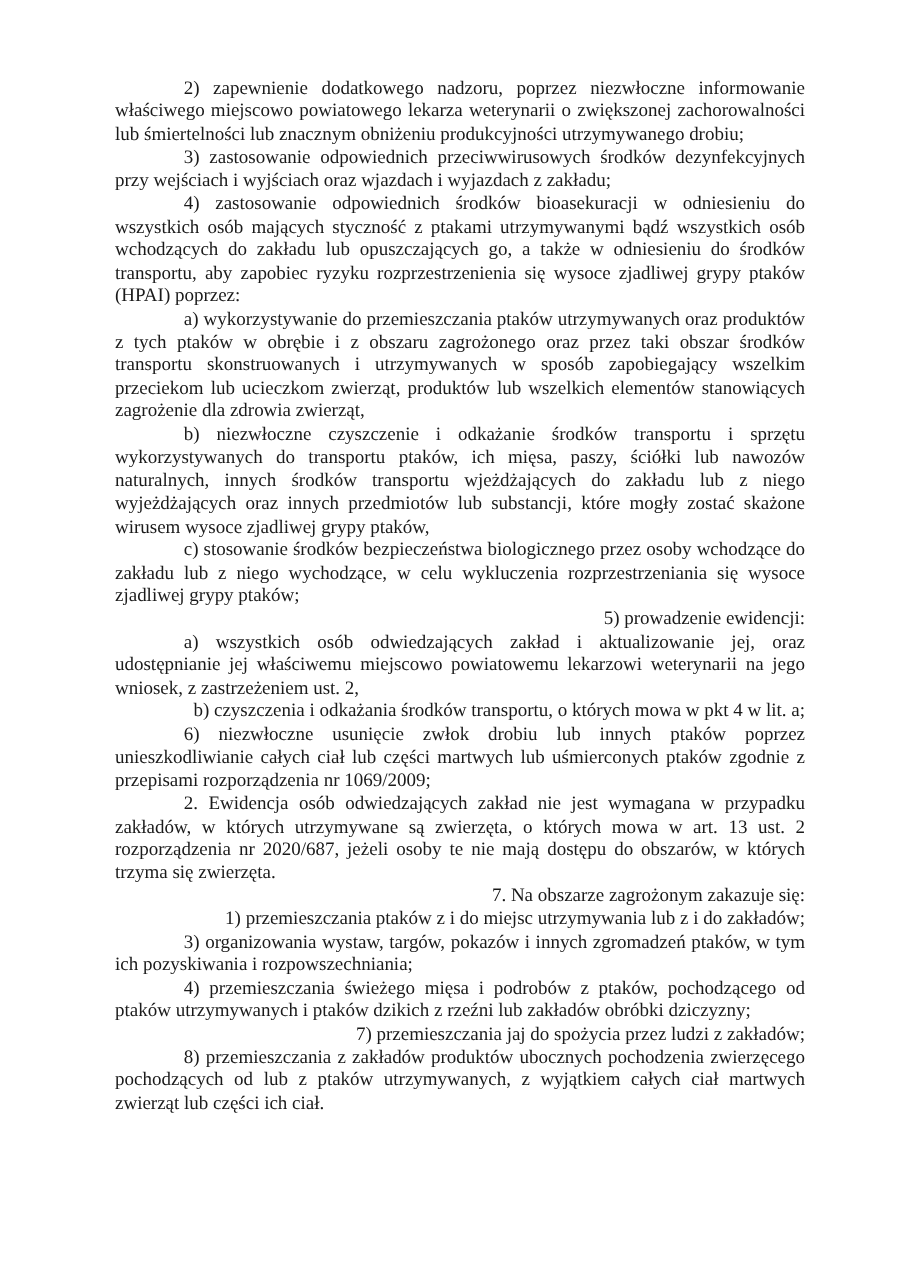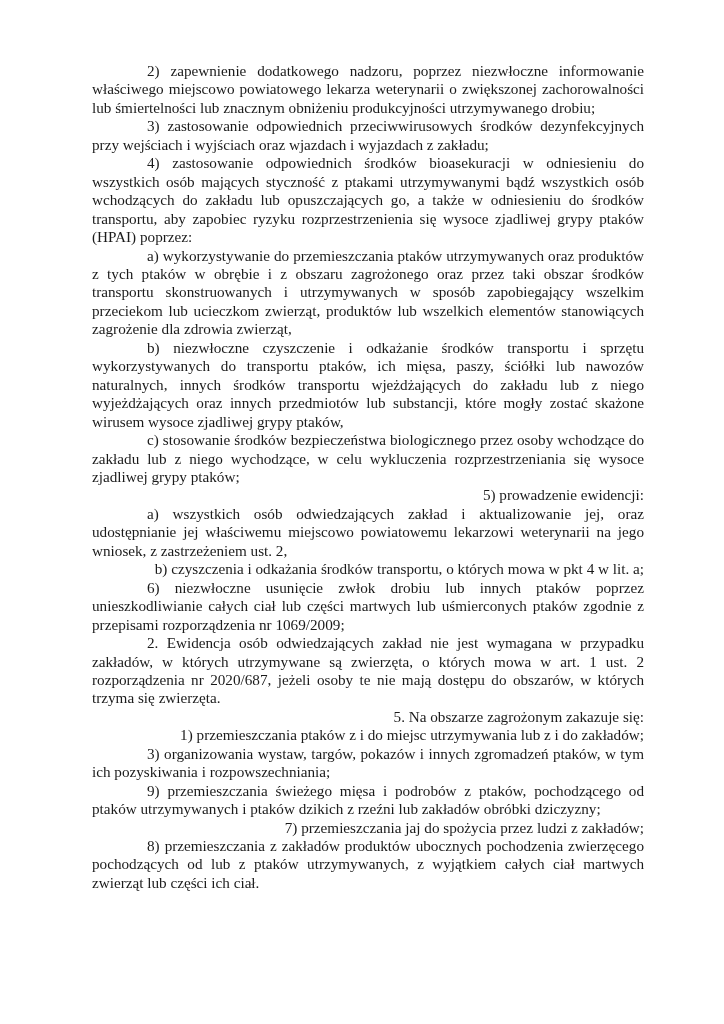--- a/index.html
+++ b/index.html
@@ -29,20 +29,20 @@
   <p class="p">2) zapewnienie dodatkowego nadzoru, poprzez niezwłoczne informowanie właściwego miejscowo powiatowego lekarza weterynarii o zwiększonej zachorowalności lub śmiertelności lub znacznym obniżeniu produkcyjności utrzymywanego drobiu;</p>
   <p class="p">3) zastosowanie odpowiednich przeciwwirusowych środków dezynfekcyjnych przy wejściach i wyjściach oraz wjazdach i wyjazdach z zakładu;</p>
   <p class="p">4) zastosowanie odpowiednich środków bioasekuracji w odniesieniu do wszystkich osób mających styczność z ptakami utrzymywanymi bądź wszystkich osób wchodzących do zakładu lub opuszczających go, a także w odniesieniu do środków transportu, aby zapobiec ryzyku rozprzestrzenienia się wysoce zjadliwej grypy ptaków (HPAI) poprzez:</p>
   <p class="p">a) wykorzystywanie do przemieszczania ptaków utrzymywanych oraz produktów z tych ptaków w obrębie i z obszaru zagrożonego oraz przez taki obszar środków transportu skonstruowanych i utrzymywanych w sposób zapobiegający wszelkim przeciekom lub ucieczkom zwierząt, produktów lub wszelkich elementów stanowiących zagrożenie dla zdrowia zwierząt,</p>
   <p class="p">b) niezwłoczne czyszczenie i odkażanie środków transportu i sprzętu wykorzystywanych do transportu ptaków, ich mięsa, paszy, ściółki lub nawozów naturalnych, innych środków transportu wjeżdżających do zakładu lub z niego wyjeżdżających oraz innych przedmiotów lub substancji, które mogły zostać skażone wirusem wysoce zjadliwej grypy ptaków,</p>
   <p class="p">c) stosowanie środków bezpieczeństwa biologicznego przez osoby wchodzące do zakładu lub z niego wychodzące, w celu wykluczenia rozprzestrzeniania się wysoce zjadliwej grypy ptaków;</p>
   <p class="p left">5) prowadzenie ewidencji:</p>
   <p class="p">a) wszystkich osób odwiedzających zakład i aktualizowanie jej, oraz udostępnianie jej właściwemu miejscowo powiatowemu lekarzowi weterynarii na jego wniosek, z zastrzeżeniem ust. 2,</p>
   <p class="p left">b) czyszczenia i odkażania środków transportu, o których mowa w pkt 4 w lit. a;</p>
   <p class="p">6) niezwłoczne usunięcie zwłok drobiu lub innych ptaków poprzez unieszkodliwianie całych ciał lub części martwych lub uśmierconych ptaków zgodnie z przepisami rozporządzenia nr 1069/2009;</p>
-  <p class="p">2. Ewidencja osób odwiedzających zakład nie jest wymagana w przypadku zakładów, w których utrzymywane są zwierzęta, o których mowa w art. 1 ust. 2 rozporządzenia nr 2020/687, jeżeli osoby te nie mają dostępu do obszarów, w których trzyma się zwierzęta.</p>
-  <p class="p left">5. Na obszarze zagrożonym zakazuje się:</p>
+  <p class="p">2. Ewidencja osób odwiedzających zakład nie jest wymagana w przypadku zakładów, w których utrzymywane są zwierzęta, o których mowa w art. 13 ust. 2 rozporządzenia nr 2020/687, jeżeli osoby te nie mają dostępu do obszarów, w których trzyma się zwierzęta.</p>
+  <p class="p left">7. Na obszarze zagrożonym zakazuje się:</p>
   <p class="p left">1) przemieszczania ptaków z i do miejsc utrzymywania lub z i do zakładów;</p>
   <p class="p">3) organizowania wystaw, targów, pokazów i innych zgromadzeń ptaków, w tym ich pozyskiwania i rozpowszechniania;</p>
-  <p class="p">9) przemieszczania świeżego mięsa i podrobów z ptaków, pochodzącego od ptaków utrzymywanych i ptaków dzikich z rzeźni lub zakładów obróbki dziczyzny;</p>
+  <p class="p">4) przemieszczania świeżego mięsa i podrobów z ptaków, pochodzącego od ptaków utrzymywanych i ptaków dzikich z rzeźni lub zakładów obróbki dziczyzny;</p>
   <p class="p left">7) przemieszczania jaj do spożycia przez ludzi z zakładów;</p>
   <p class="p">8) przemieszczania z zakładów produktów ubocznych pochodzenia zwierzęcego pochodzących od lub z ptaków utrzymywanych, z wyjątkiem całych ciał martwych zwierząt lub części ich ciał.</p>
 </div>
 
 </body></html>

